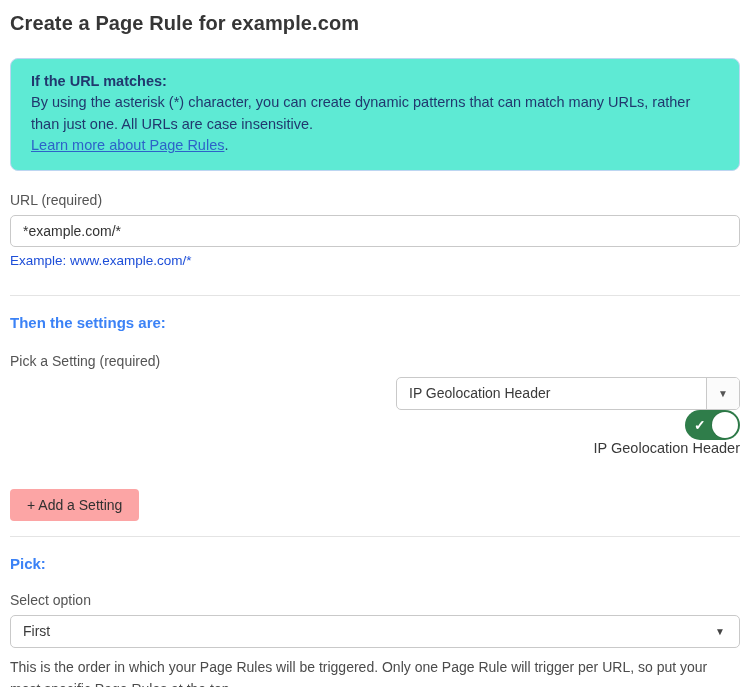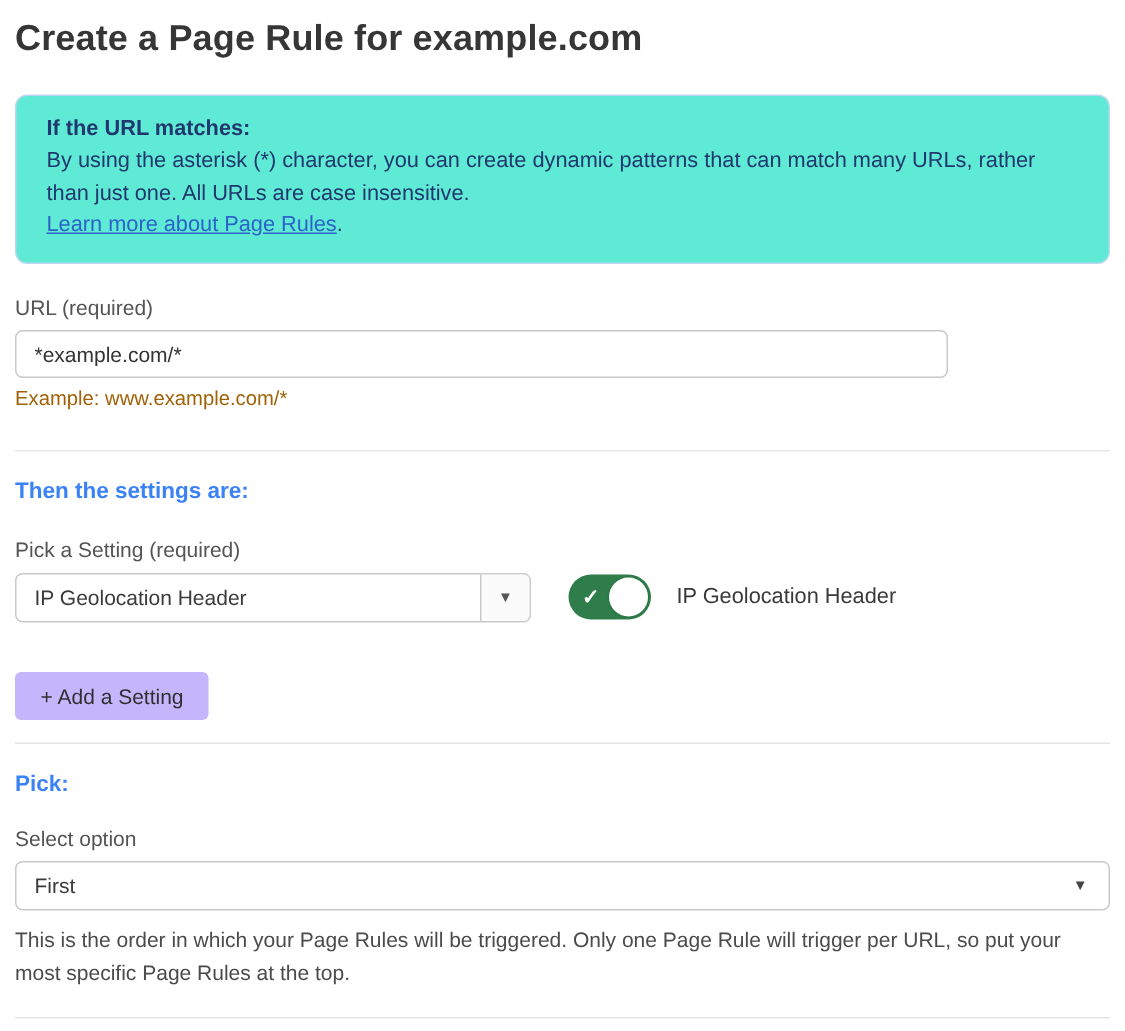--- a/index.html
+++ b/index.html
@@ -6,21 +6,21 @@
   html, body { background: #ffffff; }
   body {
     width: 750px; height: 687px;
     font-family: "Liberation Sans", sans-serif;
     color: #333;
     overflow: hidden;
   }
   .container { padding: 12px 10px 0 10px; width: 750px; }
 
   .page-title {
-    font-size: 24px; font-weight: bold; color: #363636;
+    font-size: 20px; font-weight: bold; color: #363636;
     letter-spacing: 0.1px;
   }
 
   .info-box {
     margin-top: 23px;
     background: #5eead4;
     border: 1px solid #bdd6f1;
     border-radius: 8px;
     padding: 12px 20px 13px 20px;
     color: #21386e;
@@ -31,46 +31,46 @@
   .info-box a {
     color: #2d63c8; text-decoration: underline; cursor: pointer;
   }
 
   .field-label {
     margin-top: 21px;
     font-size: 14px; color: #545454;
   }
   .text-input {
     margin-top: 7px;
-    width: 622px; height: 32px;
+    width: 730px; height: 32px;
     border: 1px solid #c9c9c9; border-radius: 5px;
     padding: 0 12px;
     font-family: "Liberation Sans", sans-serif;
     font-size: 14px; color: #333;
     background: #fff;
     outline: none;
   }
   .helper-text {
     margin-top: 6px;
-    font-size: 13.5px; color: #a16207;
+    font-size: 13.5px; color: #1d4ed8;
   }
 
   .divider {
     border: none; border-top: 1px solid #e4e4e4;
     margin-top: 27px;
   }
 
   .section-heading {
     margin-top: 18px;
     font-size: 15px; font-weight: bold; color: #3b82f6;
   }
 
   .setting-row {
     margin-top: 8px;
-    display: flex; align-items: center;
+    display: flex; align-items: flex-end; flex-direction: column;
   }
   .dropdown {
     width: 344px; height: 33px;
     border: 1px solid #c9c9c9; border-radius: 5px;
     background: #fff;
     display: flex; align-items: stretch;
     cursor: pointer;
     overflow: hidden;
   }
   .dropdown-value {
@@ -111,21 +111,21 @@
     font-size: 14.5px; color: #3a3a3a;
   }
 
   .btn {
     border: none; cursor: pointer;
     font-family: "Liberation Sans", sans-serif;
     font-size: 14px;
     border-radius: 5px;
   }
   .btn-gray {
-    background: #c4b5fd; color: #303030;
+    background: #fca5a5; color: #303030;
     padding: 8px 16px;
   }
   .add-setting-btn {
     margin-top: 33px;
     border-radius: 4px;
     padding: 8px 17px;
   }
 
   .select-control {
     margin-top: 7px;

